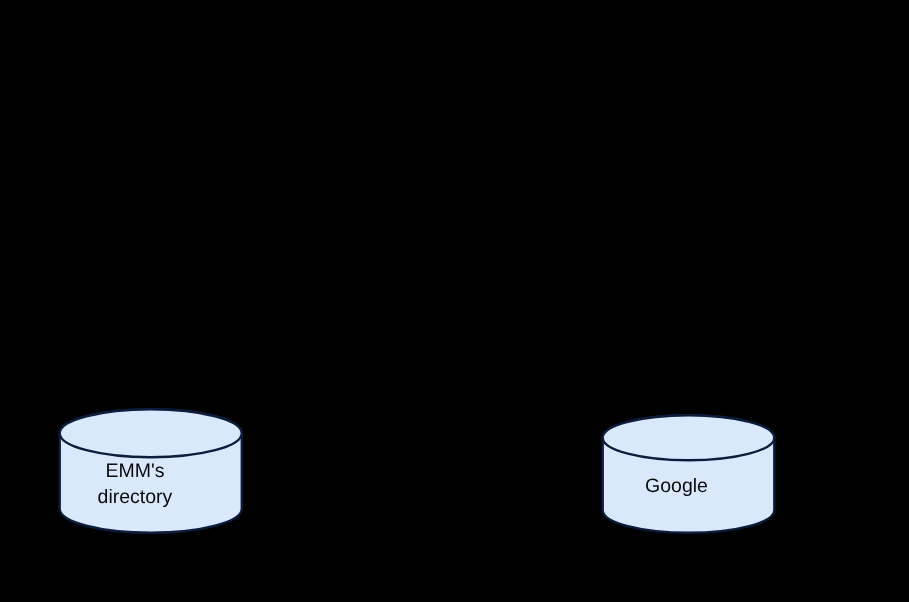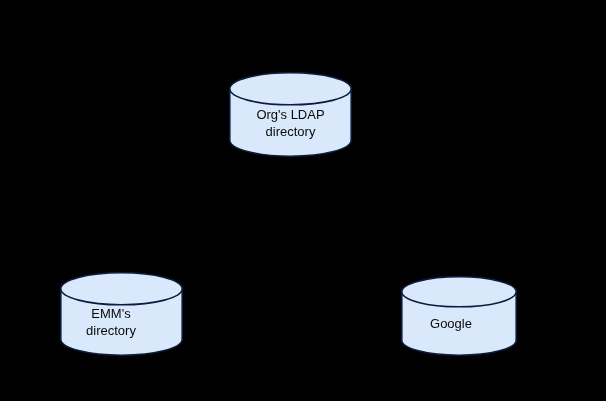--- a/index.html
+++ b/index.html
@@ -33,30 +33,22 @@
     line-height: 17px;
     white-space: nowrap;
     pointer-events: none;
   }
 </style>
 </head>
 <body>
 
 <div id="canvas">
 
-  <div class="db-node" id="node-ldap" style="left: 229px; top: 72px; width: 123px; height: 85px;">
-    <svg id="svg-ldap" width="123" height="85" viewBox="0 0 123 85">
-        <path d="M 0.8 16.8 A 60.7 16 0 0 1 122.2 16.8 L 122.2 68.2 A 60.7 16 0 0 1 0.8 68.2 Z" fill="#dae8fc" stroke="#0c1c3c" stroke-width="1.6" stroke-linejoin="round"></path>
-        <ellipse cx="61.5" cy="16.8" rx="60.7" ry="16" fill="#dae8fc" stroke="#0c1c3c" stroke-width="1.6"></ellipse>
-      </svg>
-    <div class="db-label" id="label-ldap-0" style="top: 33.5px; color: rgb(10, 10, 10);">Org's LDAP</div>
-    <div class="db-label" id="label-ldap-1" style="top: 50.5px; color: rgb(10, 10, 10);">directory</div>
-  </div>
 
-  <div class="db-node" id="node-emm" style="left: 60px; top: 272px; width: 102px; height: 84px;">
+  <div class="db-node" id="node-emm" style="left: 39px; top: 272px; width: 102px; height: 84px;">
     <svg id="svg-emm" width="123" height="84" viewBox="0 0 123 84">
         <path d="M 0.8 16.8 A 60.7 16 0 0 1 122.2 16.8 L 122.2 67.2 A 60.7 16 0 0 1 0.8 67.2 Z" fill="#dae8fc" stroke="#0c1c3c" stroke-width="1.6" stroke-linejoin="round"></path>
         <ellipse cx="61.5" cy="16.8" rx="60.7" ry="16" fill="#dae8fc" stroke="#0c1c3c" stroke-width="1.6"></ellipse>
       </svg>
     <div class="db-label" id="label-emm-0" style="top: 33px; color: rgb(10, 10, 10);">EMM's</div>
     <div class="db-label" id="label-emm-1" style="top: 50px; color: rgb(10, 10, 10);">directory</div>
   </div>
 
   <div class="db-node" id="node-google" style="left: 401px; top: 276px; width: 100px; height: 80px;">
     <svg id="svg-google" width="116" height="80" viewBox="0 0 116 80">

